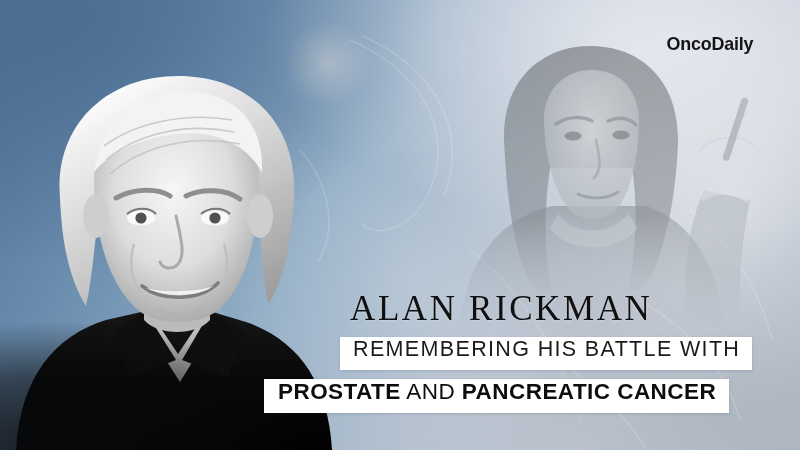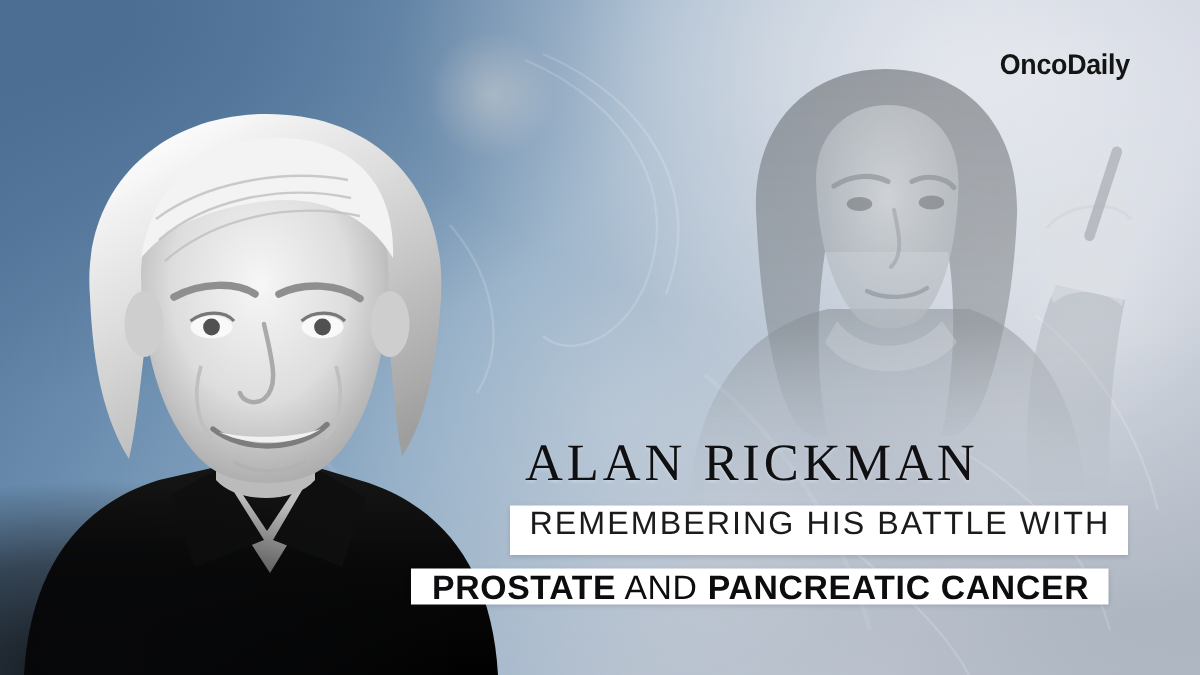--- a/index.html
+++ b/index.html
@@ -102,22 +102,22 @@
     height: 33px;
     padding: 0 12px 0 13px;
   }
   .bar-sub .txt {
     font-size: 21.5px;
     font-weight: 400;
     letter-spacing: 1.35px;
     color: #1b1b1d;
   }
   .bar-main {
-    left: 274px; top: 107px;
-    height: 24px;
+    left: 264px; top: 107px;
+    height: 34px;
     padding: 0 13px 0 14px;
   }
   .bar-main .txt {
     font-size: 22.5px;
     letter-spacing: 0.45px;
     color: #0d0d0f;
   }
   .bar-main .b { font-weight: 700; }
   .bar-main .r { font-weight: 400; }
 

